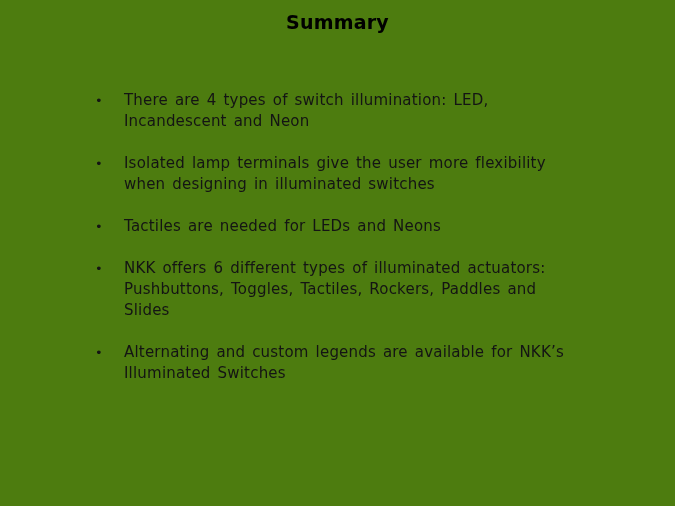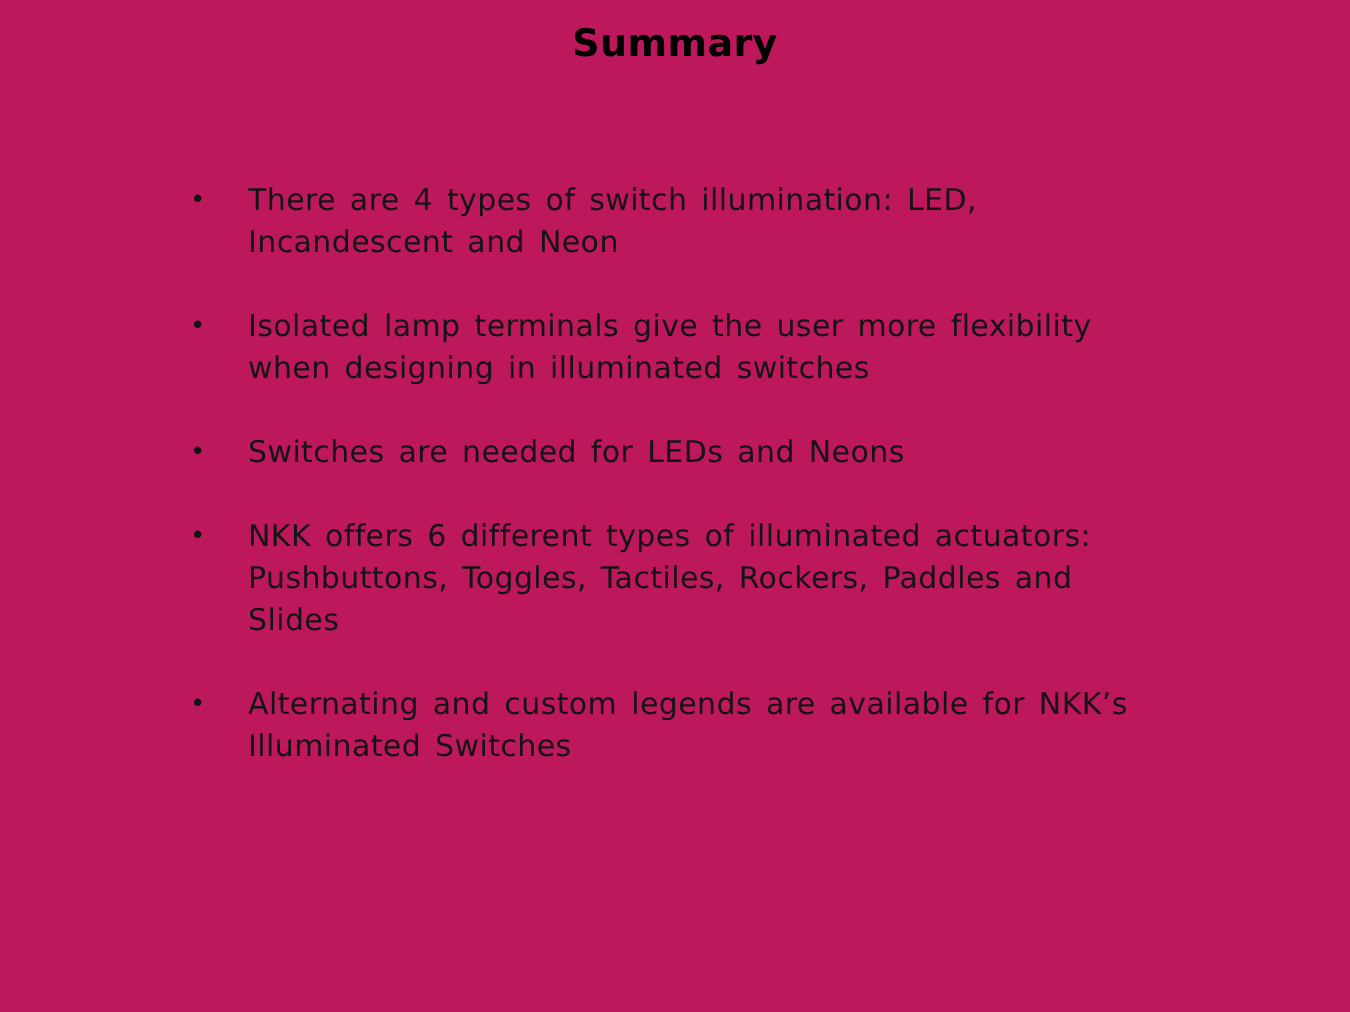--- a/index.html
+++ b/index.html
@@ -8,21 +8,21 @@
     width: 675px;
     height: 506px;
     background: #ffffff;
     font-family: "DejaVu Sans", "Liberation Sans", sans-serif;
     overflow: hidden;
   }
   .slide {
     position: relative;
     width: 675px;
     height: 506px;
-    background: #be185d;
+    background: #4d7c0f;
   }
   .slide-title {
     position: absolute;
     top: 11px;
     left: 0;
     width: 100%;
     text-align: center;
     font-size: 19px;
     font-weight: bold;
     color: #000000;
@@ -68,21 +68,21 @@
       <span class="bullet-text">There are 4 types of switch illumination: LED, Incandescent and Neon</span>
     </div>
 
     <div class="bullet-item">
       <span class="bullet-glyph">•</span>
       <span class="bullet-text">Isolated lamp terminals give the user more flexibility when designing in illuminated switches</span>
     </div>
 
     <div class="bullet-item">
       <span class="bullet-glyph">•</span>
-      <span class="bullet-text">Switches are needed for LEDs and Neons</span>
+      <span class="bullet-text">Tactiles are needed for LEDs and Neons</span>
     </div>
 
     <div class="bullet-item">
       <span class="bullet-glyph">•</span>
       <span class="bullet-text">NKK offers 6 different types of illuminated actuators: Pushbuttons, Toggles, Tactiles, Rockers, Paddles and Slides</span>
     </div>
 
     <div class="bullet-item">
       <span class="bullet-glyph">•</span>
       <span class="bullet-text">Alternating and custom legends are available for NKK’s Illuminated Switches</span>

